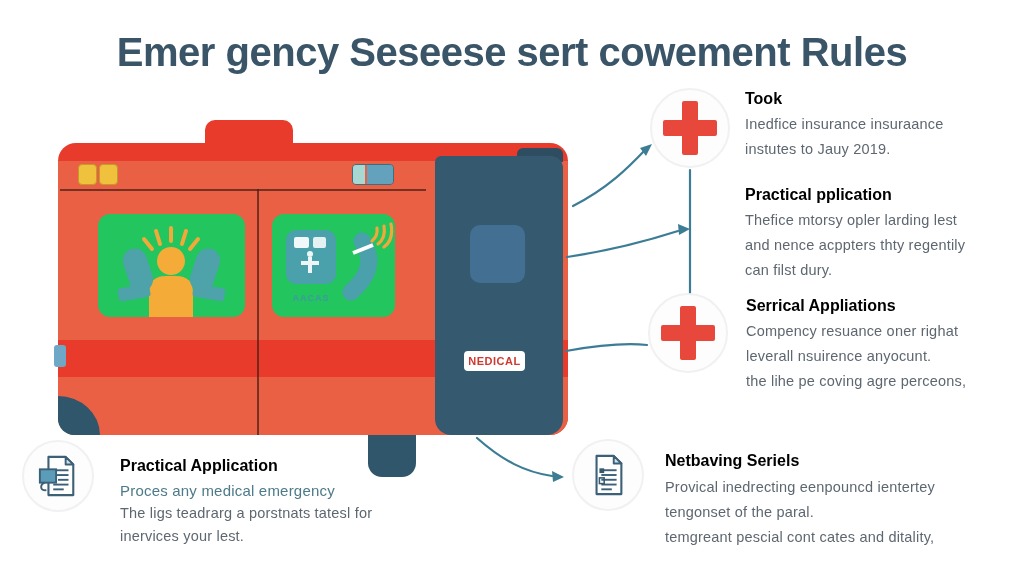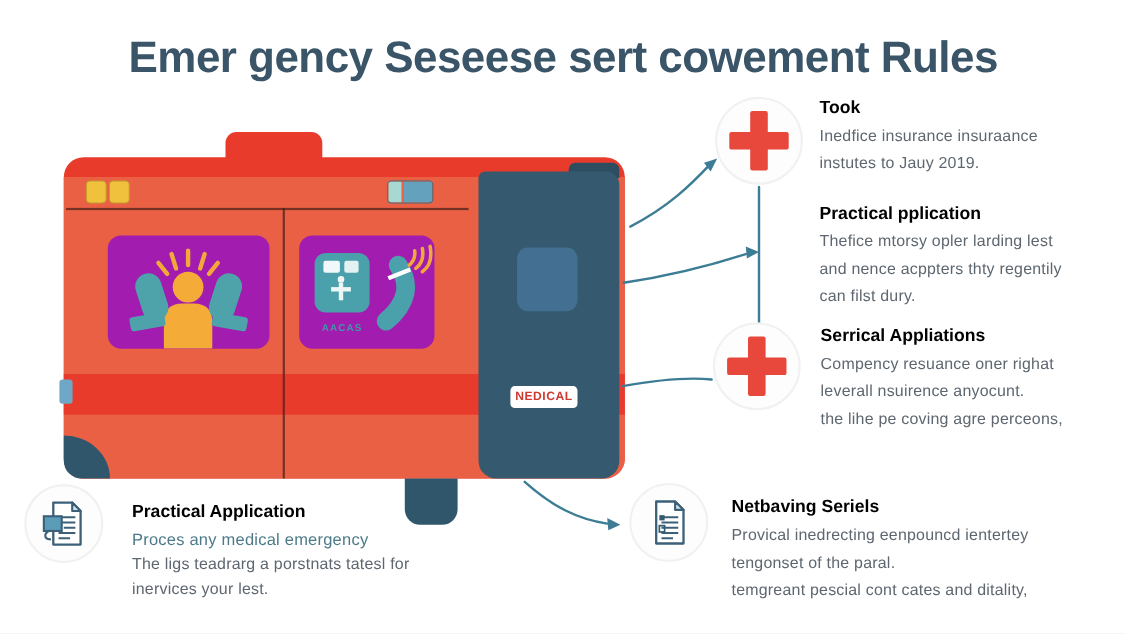--- a/index.html
+++ b/index.html
@@ -23,21 +23,21 @@
   .amb-body    { left:58px;  top:143px; width:510px; height:292px; background:#e83b2c; border-radius:18px; }
   .amb-orange  { left:58px;  top:161px; width:510px; height:274px; background:#ea6045; border-radius:0 0 18px 18px; }
   .amb-stripe  { left:58px;  top:340px; width:510px; height:37px;  background:#e83b2c; }
   .h-line      { left:60px;  top:189px; width:366px; height:2px;   background:rgba(70,30,22,.7); }
   .v-line      { left:257px; top:189px; width:2px;   height:246px; background:rgba(70,30,22,.7); }
   .light-yellow{ left:78px;  top:164px; width:40px;  height:21px;  display:flex; gap:2px; }
   .light-yellow span{ flex:1; background:#f0c13d; border:1px solid #c69a28; border-radius:4px; }
   .light-teal  { left:352px; top:164px; width:42px;  height:21px;  display:flex; gap:2px; border:1px solid #3f6d80; border-radius:4px; overflow:hidden; }
   .light-teal .lt-a{ width:12px; background:#a8d8d2; }
   .light-teal .lt-b{ flex:1; background:#63a1bd; }
-  .window      { background:#a21caf; border-radius:12px; overflow:hidden; }
+  .window      { background:#22c55e; border-radius:12px; overflow:hidden; }
   .window-l    { left:98px;  top:214px; width:147px; height:103px; }
   .window-r    { left:272px; top:214px; width:123px; height:103px; }
   .cab-tab     { left:517px; top:148px; width:46px;  height:14px;  background:#2e4d60; border-radius:6px 6px 0 0; }
   .cab         { left:435px; top:156px; width:128px; height:279px; background:#355a6f; border-radius:6px 12px 16px 16px; }
   .cab-window  { left:470px; top:225px; width:55px;  height:58px;  background:#436f92; border-radius:10px; }
   .medical-badge{
     left:464px; top:351px; width:61px; height:20px; background:#ffffff;
     border-radius:4px; color:#cf3a30; font-size:11px; font-weight:bold;
     letter-spacing:0.5px; display:flex; align-items:center; justify-content:center;
   }

